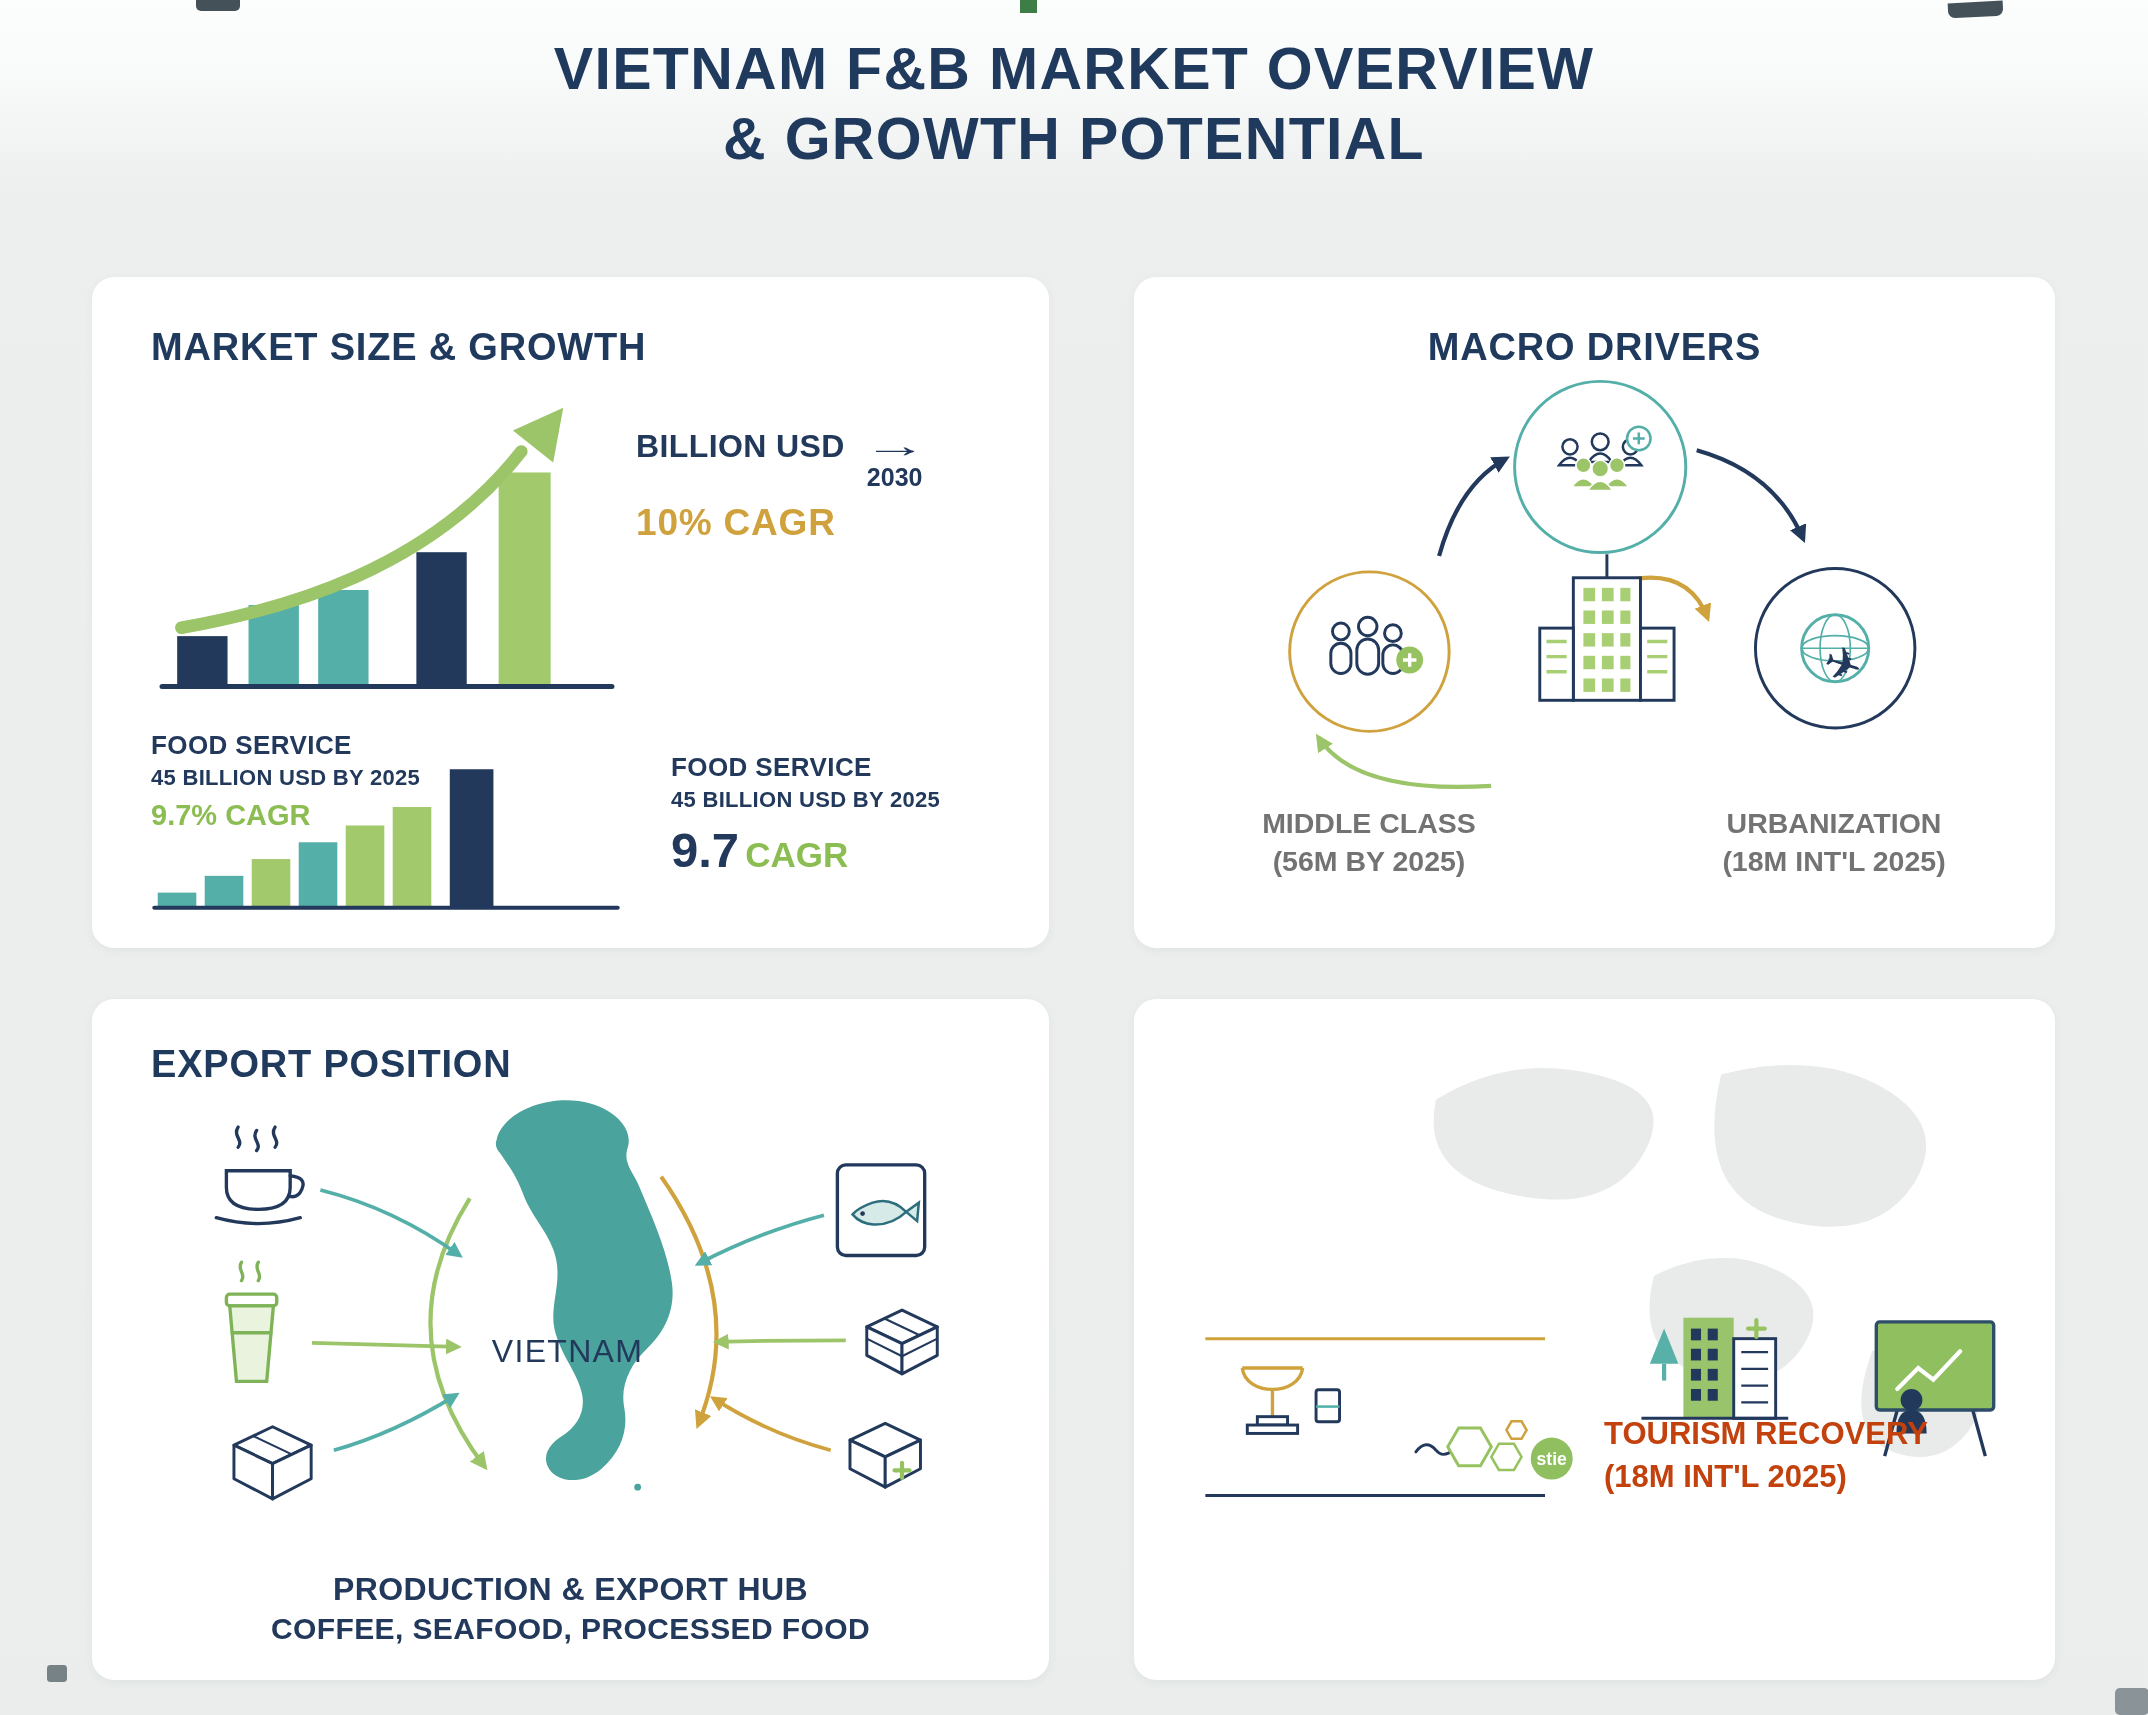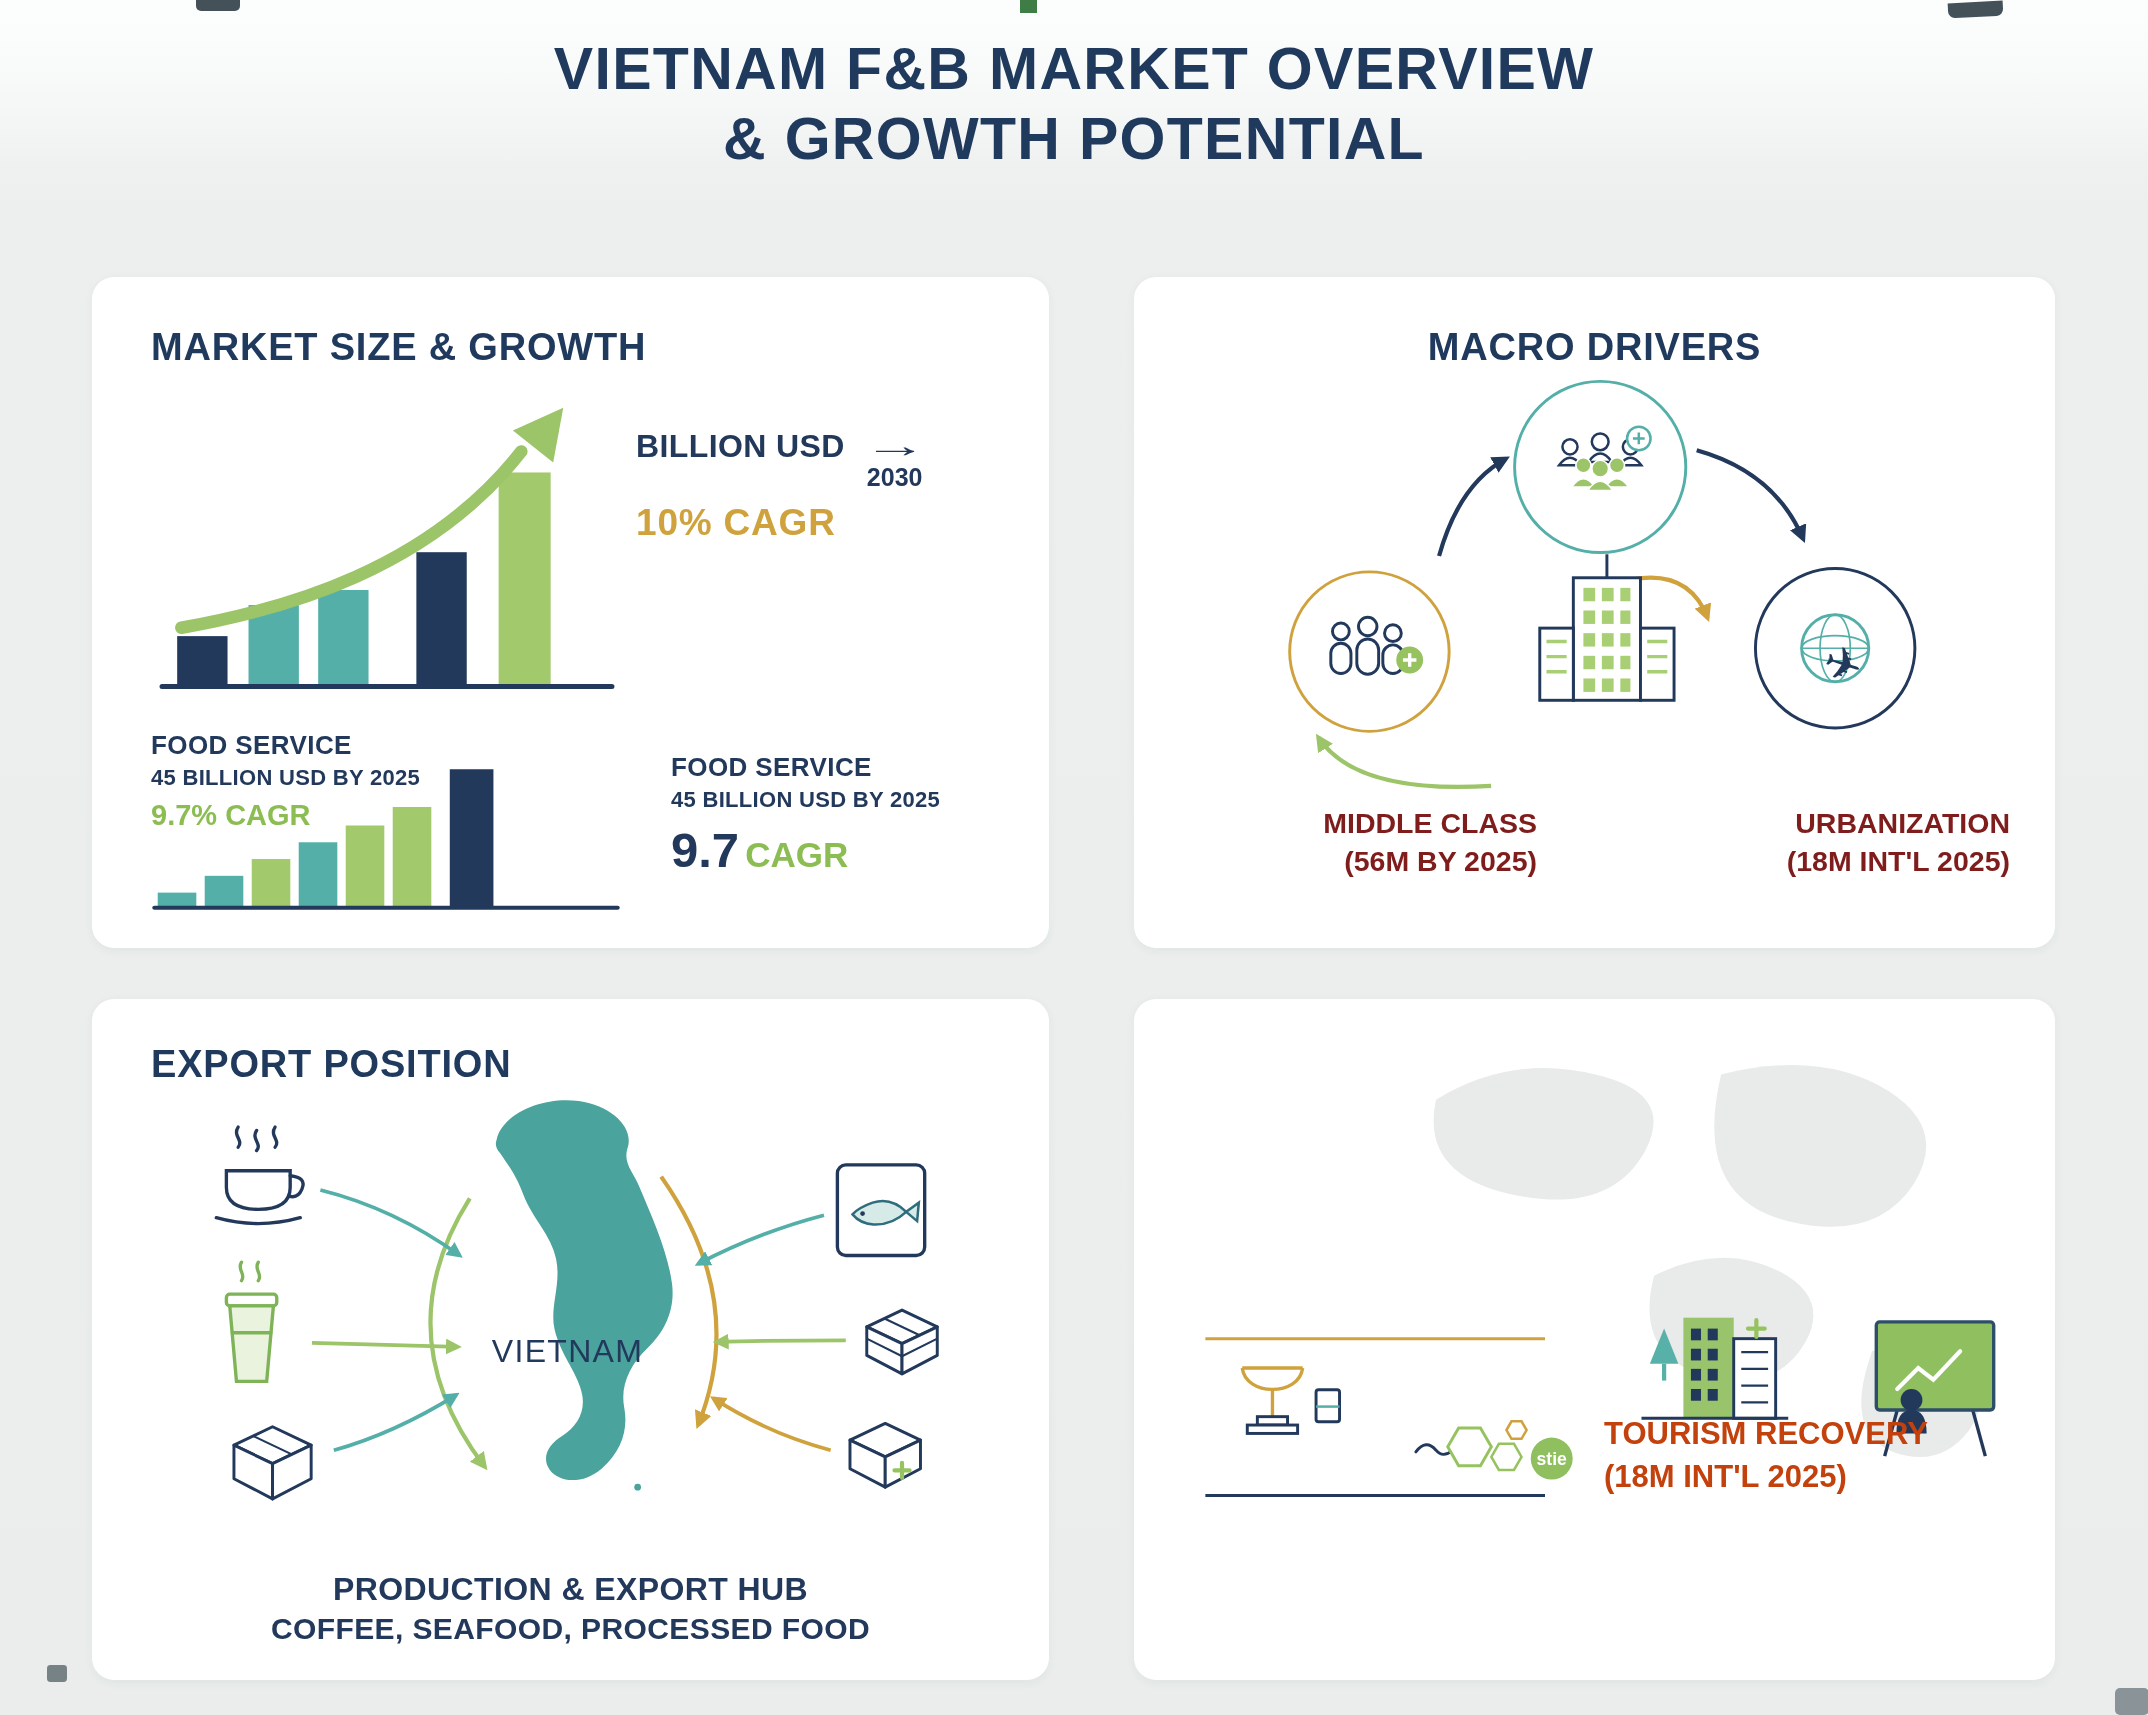--- a/index.html
+++ b/index.html
@@ -36,22 +36,22 @@
   .cagr-gold { font-size:37px; font-weight:700; color:#cfa23d; margin-top:11.7px; letter-spacing:0.8px; }
   .fs-left  { position:absolute; left:59px;  top:453px; }
   .fs-right { position:absolute; left:579px; top:475px; }
   .fs-title { font-size:26px; font-weight:700; letter-spacing:0.4px; }
   .fs-sub   { font-size:22px; font-weight:700; margin-top:4.2px; letter-spacing:0.3px; }
   .fs-cagr-green { font-size:29px; font-weight:700; color:#8bbd52; margin-top:7.6px; }
   .fs-value-row { display:flex; align-items:baseline; gap:6px; margin-top:8.4px; }
   .fs-value  { font-size:49px; font-weight:700; }
   .fs-suffix { font-size:35px; font-weight:700; color:#8bbd52; }
   .macro-svg { position:absolute; left:80px; top:96px; width:764px; height:428px; }
-  .macro-label { position:absolute; text-align:right; font-weight:700; font-size:28.5px;
-    line-height:1.35; color:#7f1d1d; }
+  .macro-label { position:absolute; text-align:center; font-weight:700; font-size:28.5px;
+    line-height:1.35; color:#737373; }
   .label-middle-class { left:67px;  top:527px; width:336px; }
   .label-urbanization { left:524px; top:527px; width:352px; }
   .export-svg { position:absolute; left:42px; top:92px; width:873px; height:470px; }
   .vietnam-label { position:absolute; left:333px; top:334px; width:285px; text-align:center;
     font-size:32px; font-weight:400; letter-spacing:1.3px; }
   .export-caption { position:absolute; left:0; width:100%; text-align:center; font-weight:700; }
   .caption-1 { top:572px; font-size:32px; letter-spacing:0.4px; }
   .caption-2 { top:613px; font-size:30px; letter-spacing:0.4px; }
   .tourism-svg { position:absolute; inset:0; width:921px; height:681px; }
   .tourism-label { position:absolute; left:470px; top:413px; width:457px; 

